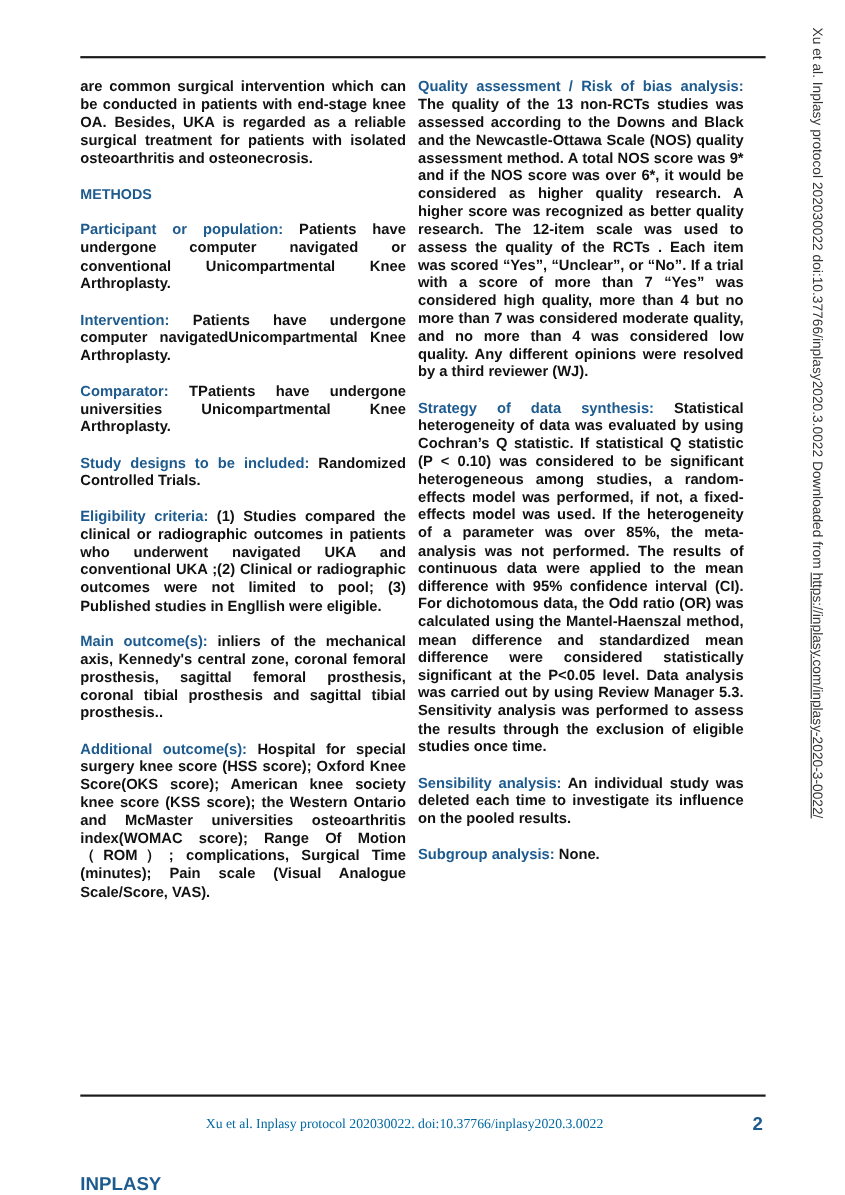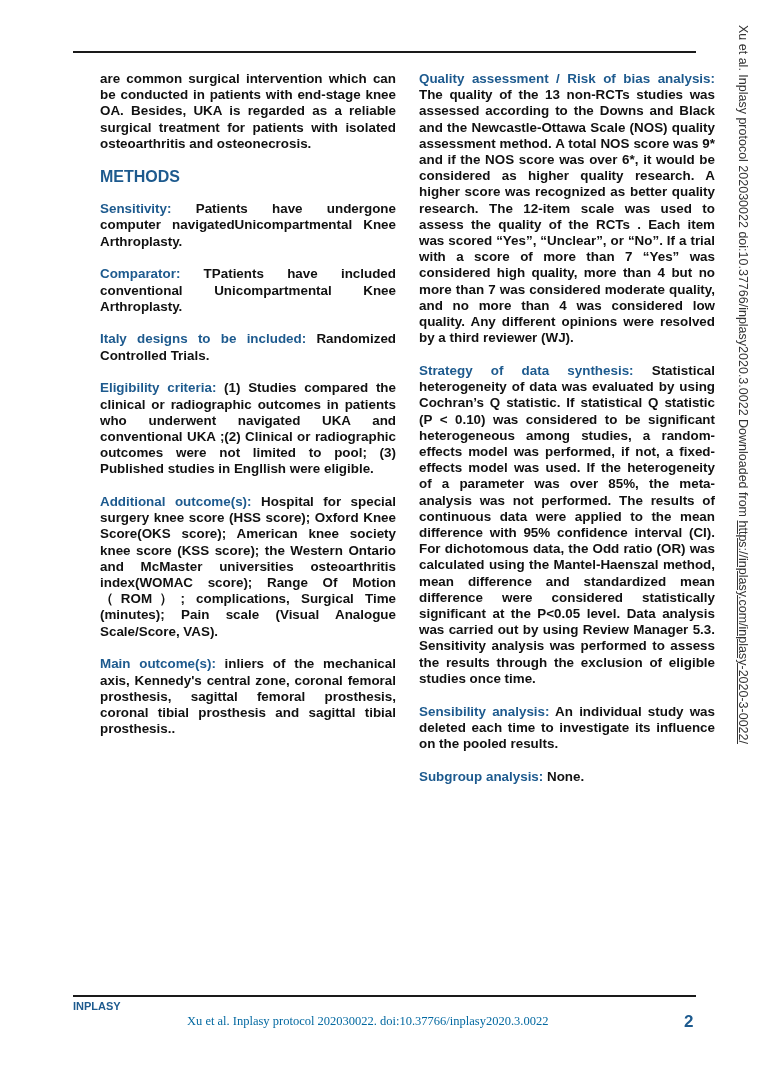--- a/index.html
+++ b/index.html
@@ -1,50 +1,51 @@
 <!DOCTYPE html>
 <html><head>
 <meta charset="utf-8">
 <style>
   html, body { margin: 0; padding: 0; background: #ffffff; }
   body { width: 768px; height: 1086px; position: relative; overflow: hidden;
          font-family: "Liberation Sans", sans-serif; color: #111111; }
   .top-rule { position: absolute; left: 73px; top: 51px; width: 623px; height: 2px; background: #1a1a1a; }
   .bottom-rule { position: absolute; left: 73px; top: 995px; width: 623px; height: 2px; background: #1a1a1a; }
-  .col { position: absolute; top: 70px; width: 296px; font-size: 13.4px; line-height: 16.2px; font-weight: bold; margin-left: 27px; }
+  .col { position: absolute; top: 70px; width: 296px; font-size: 13.4px; line-height: 16.2px; font-weight: bold; }
   .col.left { left: 73px; top: 71px; }
-  .col.right { left: 392px; top: 71px; }
+  .col.right { left: 380px; top: 71px; }
   .col p { margin: 0 0 16.5px 0; text-align: justify; }
   .label { color: #1d5a8e; }
-  .section-heading { color: #1d5a8e; margin: 0 0 16.5px 0; font-size: 16px; }
-  .footer-brand { position: absolute; left: 73px; top: 1000px; font-size: 11px; font-weight: bold; color: #1d5a8e; }
+  .section-heading { color: #1d5a8e; margin: 0 0 16.5px 0; font-size: 13px; }
+  .footer-brand { position: absolute; left: 73px; top: 1067px; font-size: 17px; font-weight: bold; color: #1d5a8e; }
   .footer-citation { position: absolute; left: 187px; top: 1014px; font-size: 12.5px; color: #0369a1; font-family: Liberation Serif, serif; }
   .footer-page { position: absolute; left: 684px; top: 1012px; font-size: 17px; font-weight: bold; color: #1d5a8e; }
   .side-note { position: absolute; left: 750px; top: 25px; width: 780px; transform-origin: 0 0; transform: rotate(90deg);
                font-size: 12.5px; color: #333; white-space: nowrap; }
   .side-note a { color: #333; text-decoration: underline; }
 </style>
 </head>
 <body>
 
 <div class="top-rule"></div>
 
 <div class="side-note">
   <span>Xu et al. Inplasy protocol 202030022 doi:10.37766/inplasy2020.3.0022 Downloaded from </span><a>https://inplasy.com/inplasy-2020-3-0022/</a>
 </div>
 
 <div class="col left">
   <p>are common surgical intervention which can be conducted in patients with end-stage knee OA. Besides, UKA is regarded as a reliable surgical treatment for patients with isolated osteoarthritis and osteonecrosis.</p>
   <div class="section-heading">METHODS</div>
-  <p><span class="label">Sensitivity:</span><span> Patients have undergone computer navigatedUnicompartmental Knee Arthroplasty.</span></p>
-  <p><span class="label">Comparator:</span><span> TPatients have included conventional Unicompartmental Knee Arthroplasty.</span></p>
-  <p><span class="label">Italy designs to be included:</span><span> Randomized Controlled Trials.</span></p>
+  <p><span class="label">Participant or population:</span><span> Patients have undergone computer navigated or conventional Unicompartmental Knee Arthroplasty.</span></p>
+  <p><span class="label">Intervention:</span><span> Patients have undergone computer navigatedUnicompartmental Knee Arthroplasty.</span></p>
+  <p><span class="label">Comparator:</span><span> TPatients have undergone universities Unicompartmental Knee Arthroplasty.</span></p>
+  <p><span class="label">Study designs to be included:</span><span> Randomized Controlled Trials.</span></p>
   <p><span class="label">Eligibility criteria:</span><span> (1) Studies compared the clinical or radiographic outcomes in patients who underwent navigated UKA and conventional UKA ;(2) Clinical or radiographic outcomes were not limited to pool; (3) Published studies in Engllish were eligible.</span></p>
+  <p><span class="label">Main outcome(s):</span><span> inliers of the mechanical axis, Kennedy's central zone, coronal femoral prosthesis, sagittal femoral prosthesis, coronal tibial prosthesis and sagittal tibial prosthesis..</span></p>
   <p><span class="label">Additional outcome(s):</span><span> Hospital for special surgery knee score (HSS score); Oxford Knee Score(OKS score); American knee society knee score (KSS score); the Western Ontario and McMaster universities osteoarthritis index(WOMAC score); Range Of Motion（ROM）; complications, Surgical Time (minutes); Pain scale (Visual Analogue Scale/Score, VAS).</span></p>
-  <p><span class="label">Main outcome(s):</span><span> inliers of the mechanical axis, Kennedy's central zone, coronal femoral prosthesis, sagittal femoral prosthesis, coronal tibial prosthesis and sagittal tibial prosthesis..</span></p>
 </div>
 
 <div class="col right">
   <p><span class="label">Quality assessment / Risk of bias analysis:</span><span> The quality of the 13 non-RCTs studies was assessed according to the Downs and Black and the Newcastle-Ottawa Scale (NOS) quality assessment method. A total NOS score was 9* and if the NOS score was over 6*, it would be considered as higher quality research. A higher score was recognized as better quality research. The 12-item scale was used to assess the quality of the RCTs . Each item was scored “Yes”, “Unclear”, or “No”. If a trial with a score of more than 7 “Yes” was considered high quality, more than 4 but no more than 7 was considered moderate quality, and no more than 4 was considered low quality. Any different opinions were resolved by a third reviewer (WJ).</span></p>
   <p><span class="label">Strategy of data synthesis:</span><span> Statistical heterogeneity of data was evaluated by using Cochran’s Q statistic. If statistical Q statistic (P &lt; 0.10) was considered to be significant heterogeneous among studies, a random-effects model was performed, if not, a fixed-effects model was used. If the heterogeneity of a parameter was over 85%, the meta-analysis was not performed. The results of continuous data were applied to the mean difference with 95% confidence interval (CI). For dichotomous data, the Odd ratio (OR) was calculated using the Mantel-Haenszal method, mean difference and standardized mean difference were considered statistically significant at the P&lt;0.05 level. Data analysis was carried out by using Review Manager 5.3. Sensitivity analysis was performed to assess the results through the exclusion of eligible studies once time.</span></p>
   <p><span class="label">Sensibility analysis:</span><span> An individual study was deleted each time to investigate its influence on the pooled results.</span></p>
   <p><span class="label">Subgroup analysis:</span><span> None.</span></p>
 </div>
 
 <div class="bottom-rule"></div>

